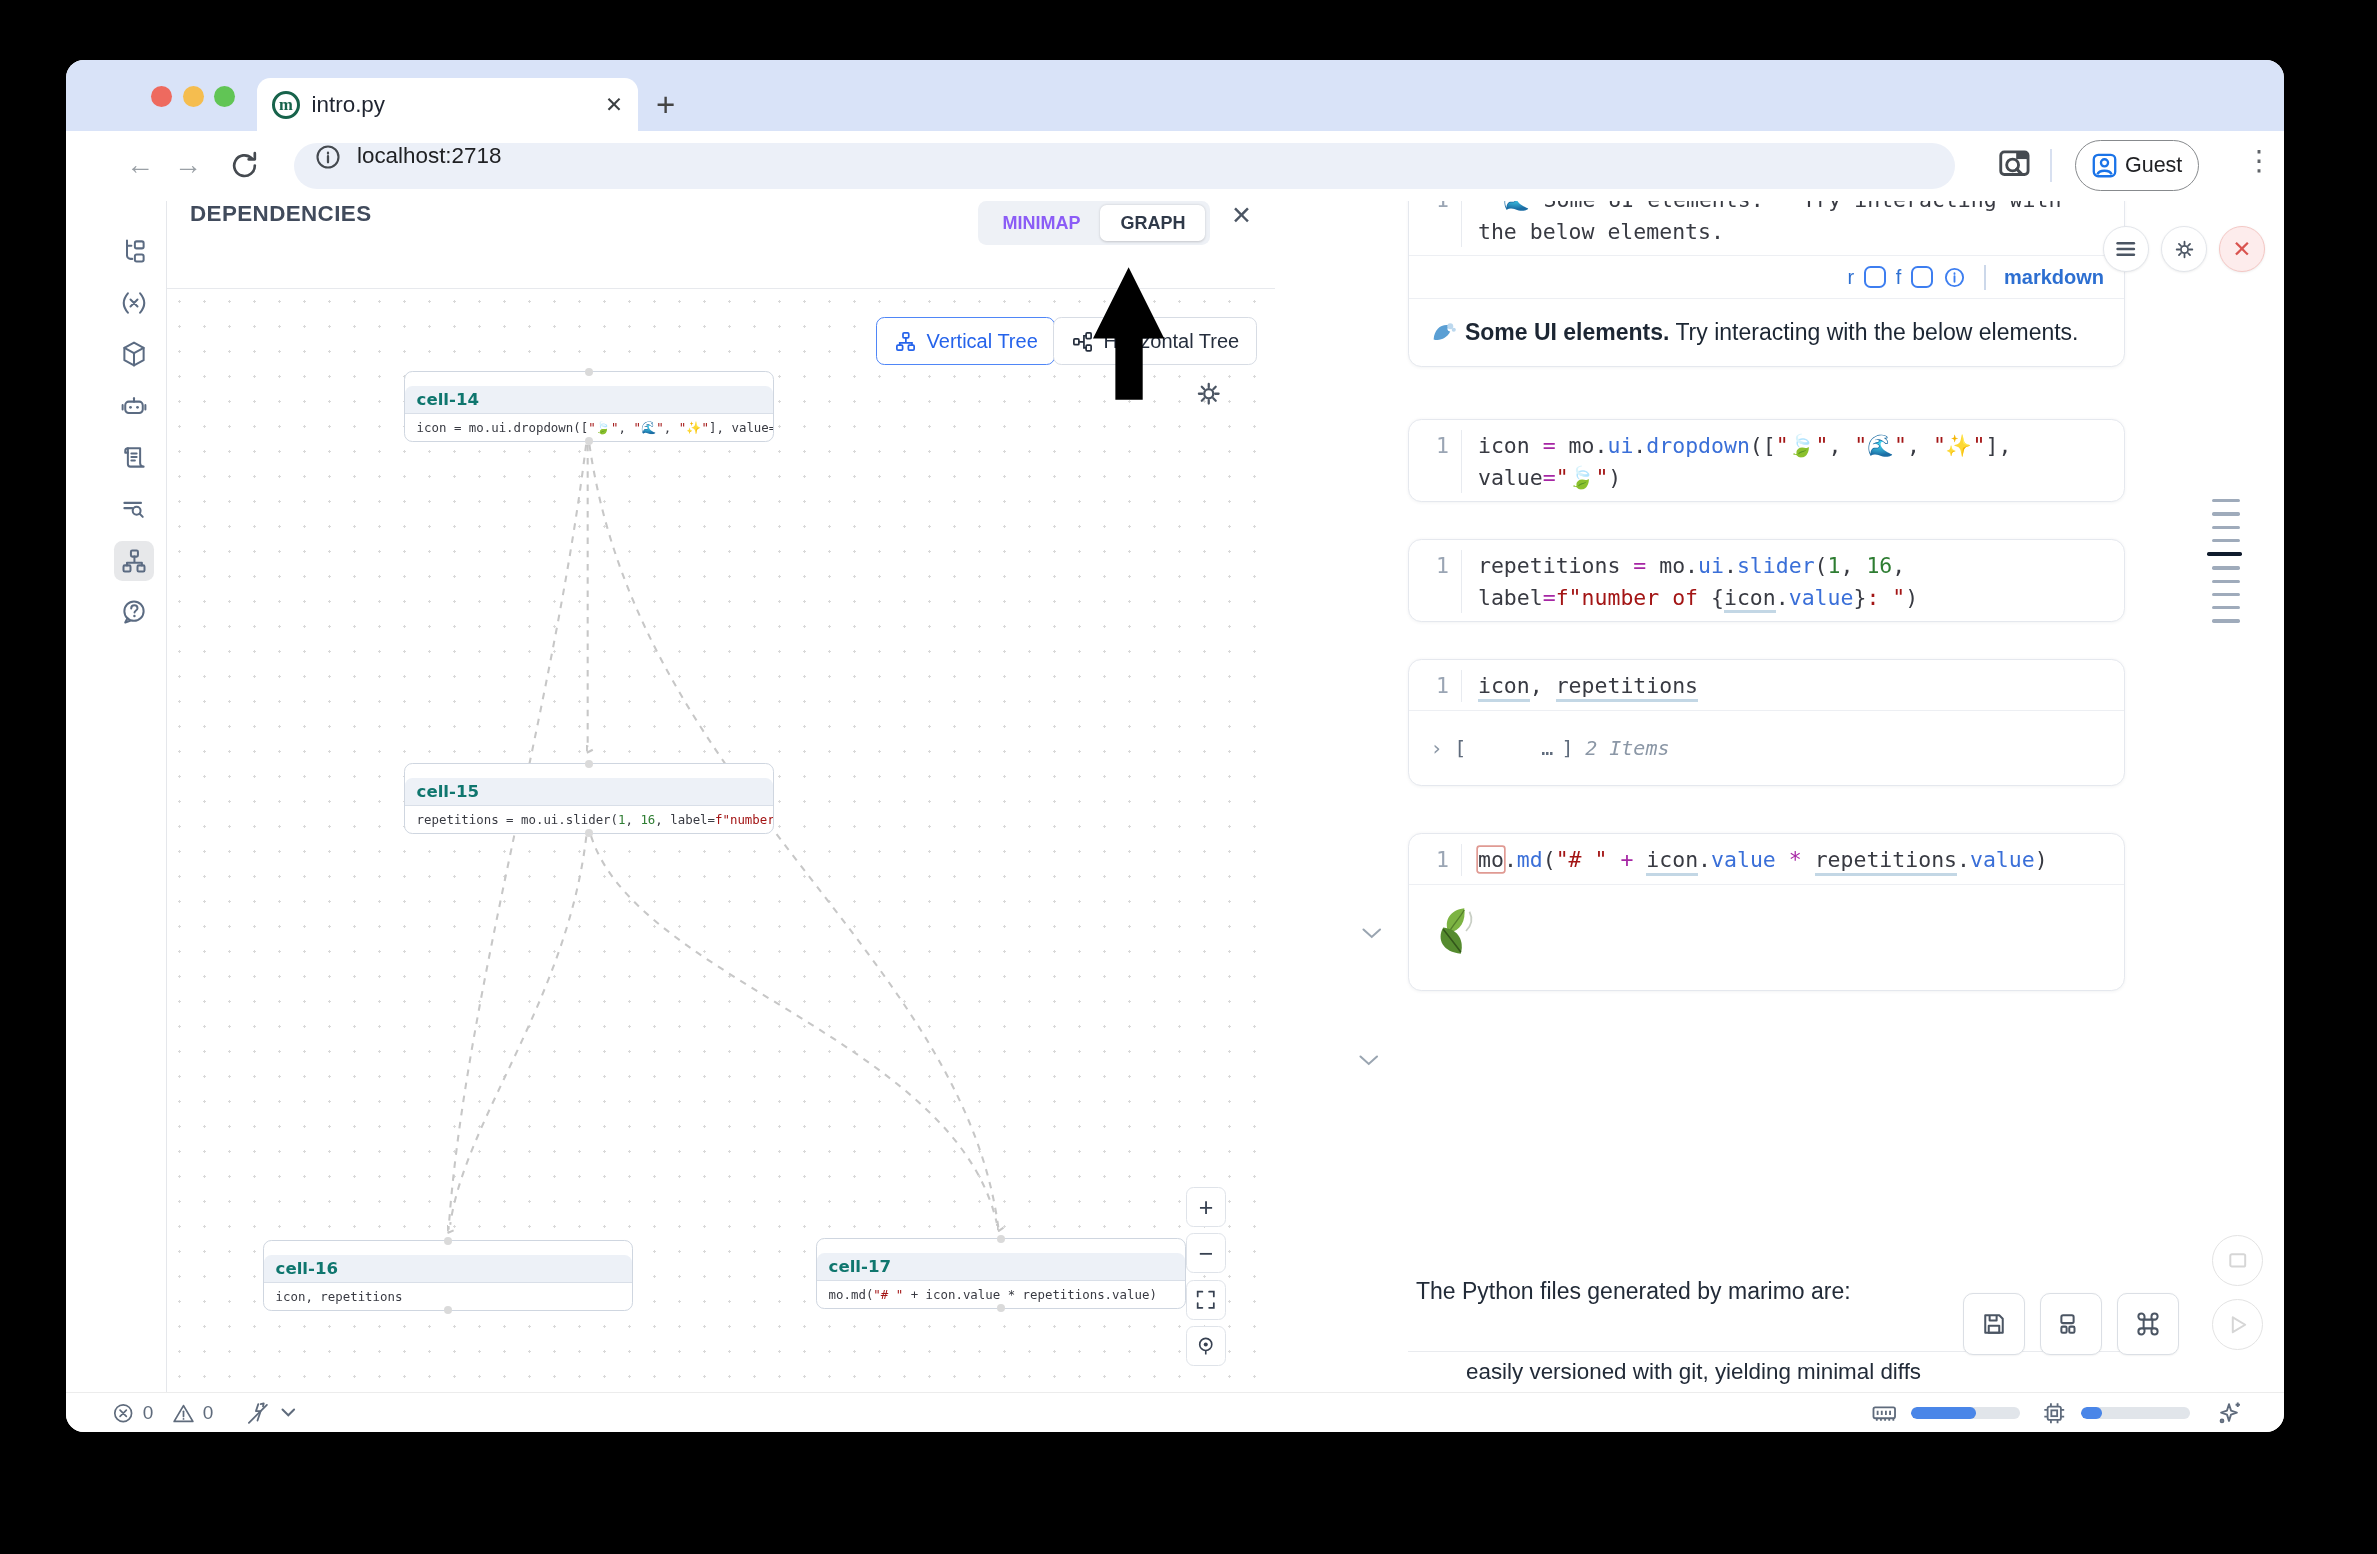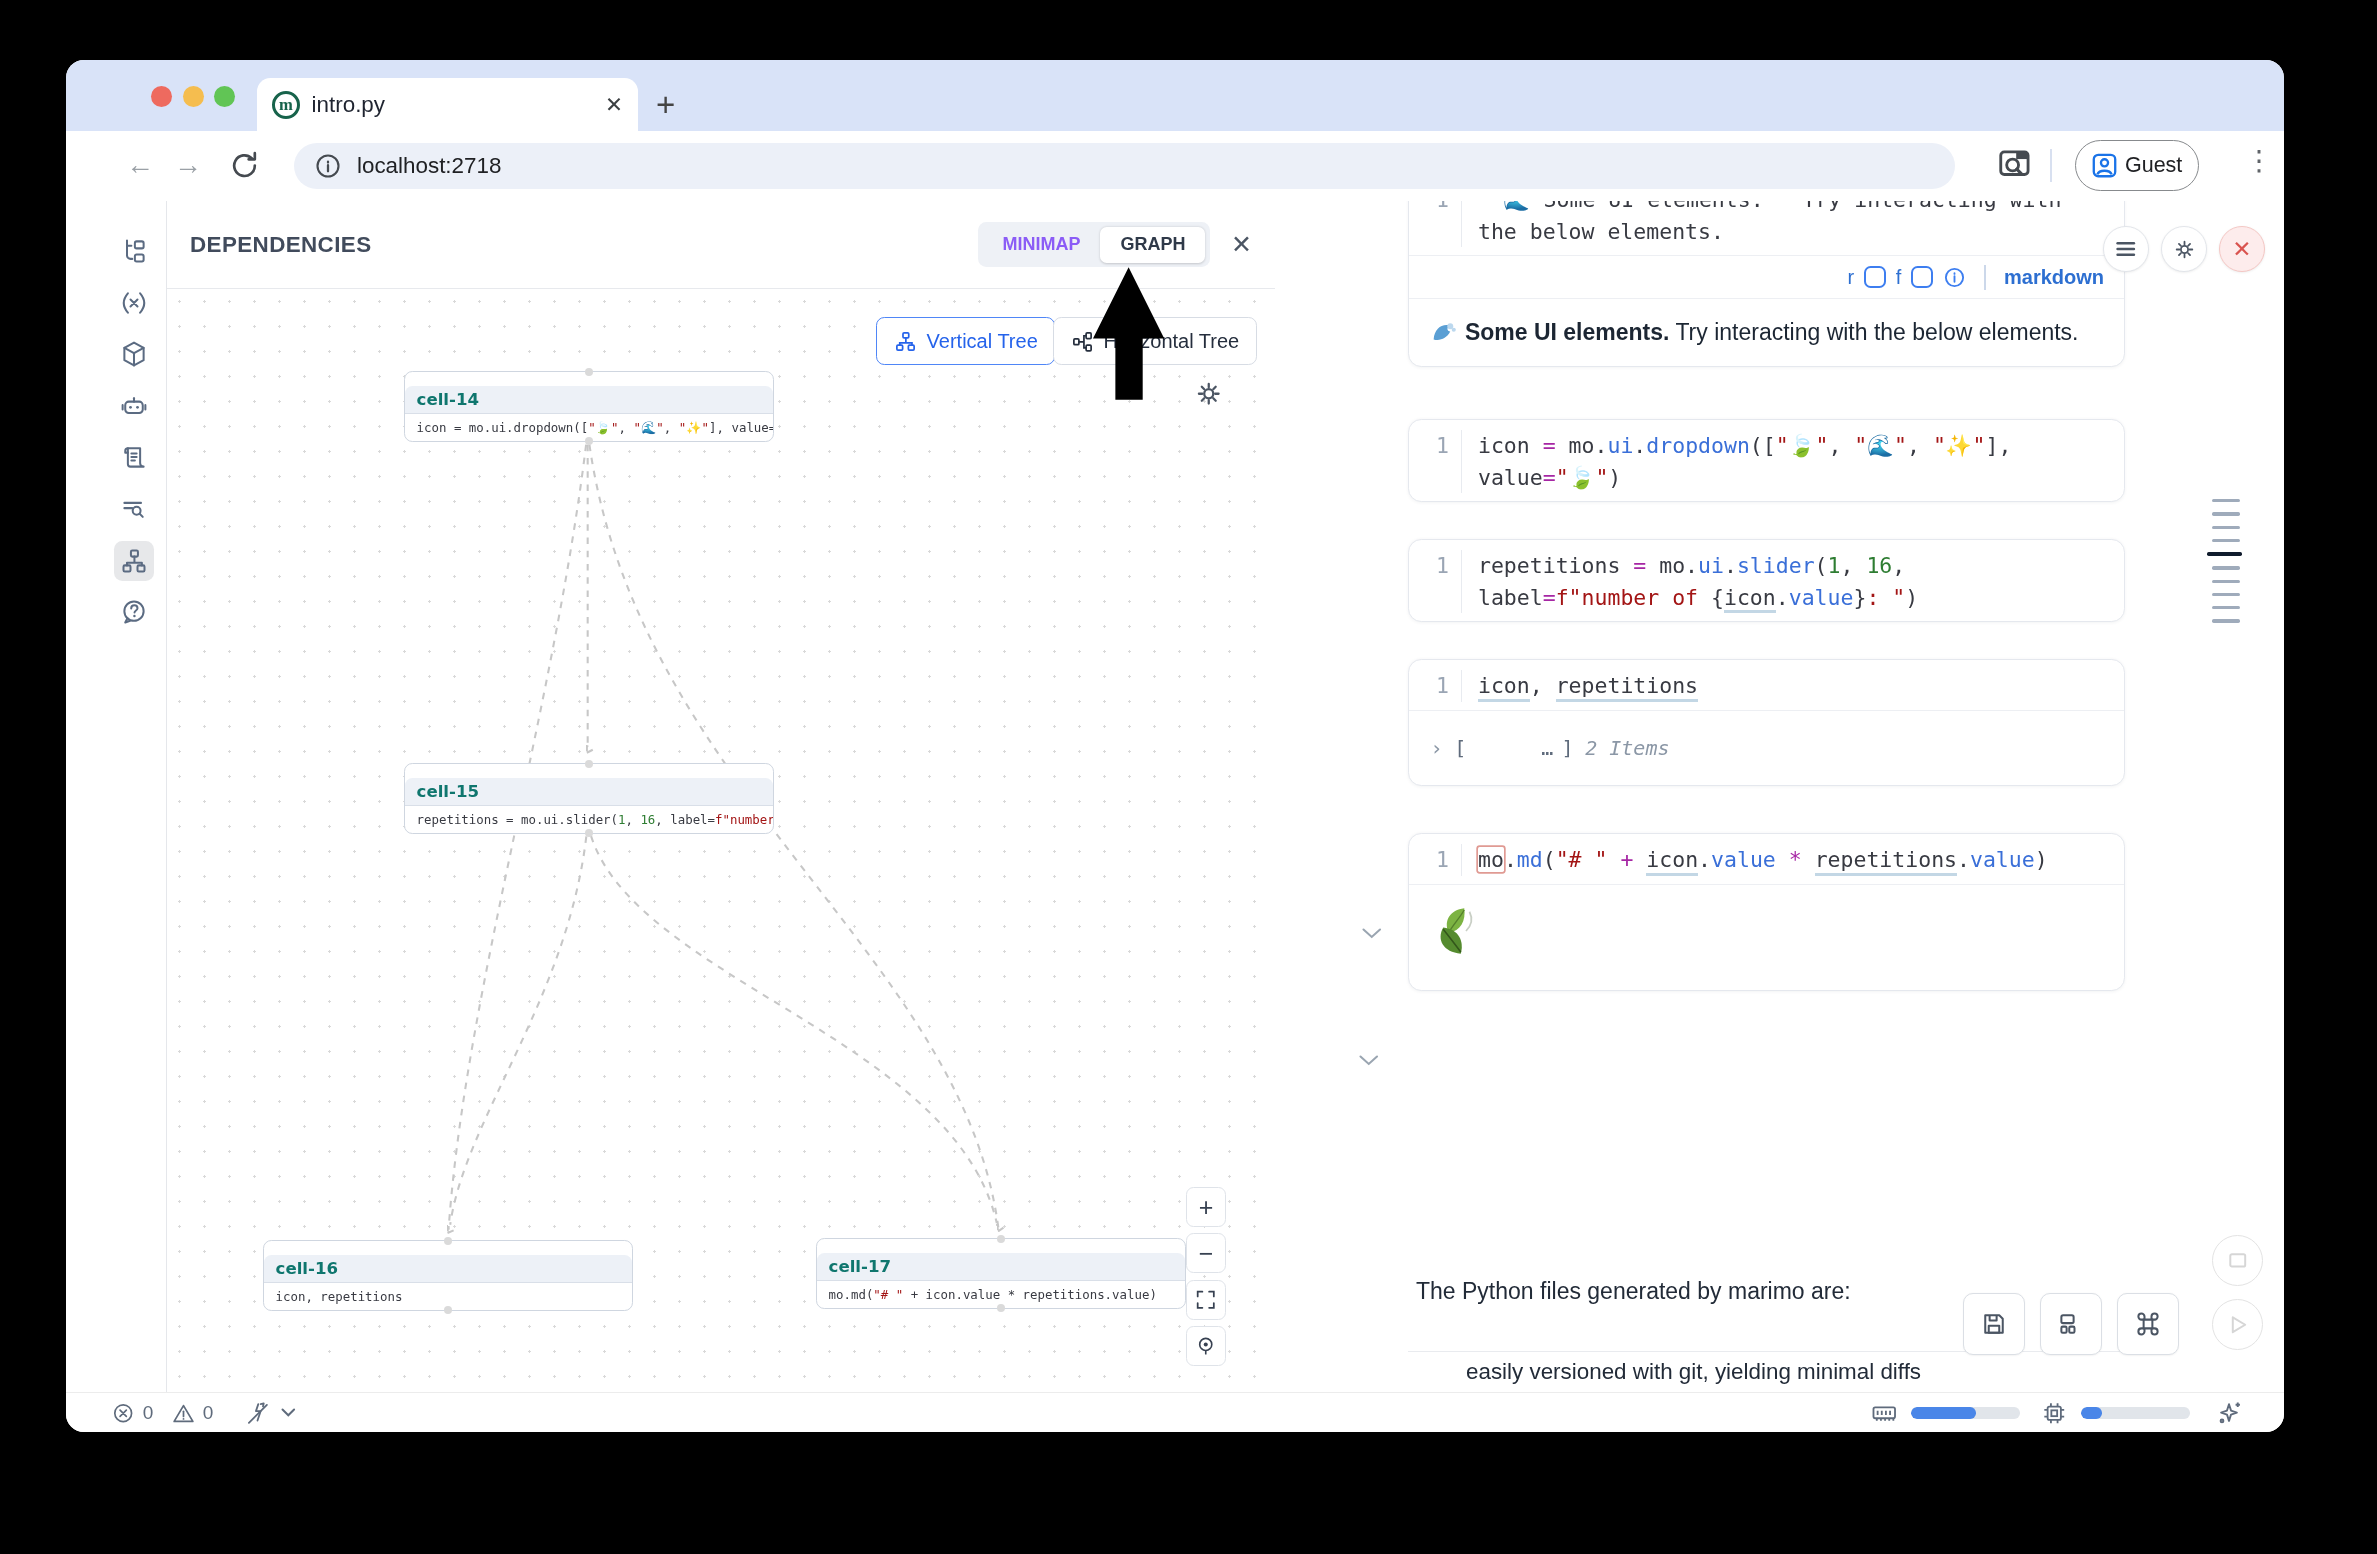--- a/index.html
+++ b/index.html
@@ -12,37 +12,37 @@
   .tab{position:absolute;left:191px;top:18px;width:381px;height:53px;background:#fff;
     border-radius:13.3px 13.3px 0 0;display:flex;align-items:center;padding:0 15px;box-sizing:border-box;}
   .mlogo{width:28px;height:28px;border-radius:50%;border:3.3px solid #17634b;box-sizing:border-box;
     color:#17634b;font:bold 16.6px "Liberation Serif",serif;display:flex;align-items:center;justify-content:center;}
   .tab-title{margin-left:11.6px;font-size:22.4px;color:#1f2430;flex:1;}
   .tab-close{font-size:21.5px;color:#3c4043;cursor:pointer;}
   .newtab{position:absolute;left:590px;top:21.5px;font-size:33px;color:#444;line-height:46px;}
   .toolbar{position:absolute;left:0;top:71px;width:100%;height:70px;background:#fff;border-bottom:0.8px solid #e3e6ec;}
   .nav-ic{position:absolute;top:18px;font-size:28px;color:#9aa0a6;}
   .urlbar{position:absolute;left:228px;top:11.6px;width:1661px;height:46px;border-radius:23px;background:#ecf0f8;
-    display:flex;align-items:center;padding:0 20px;box-sizing:border-box;}
+    display:flex;padding:0 20px;box-sizing:border-box;}
   .url-text{font-size:22.4px;color:#202124;margin-left:15px;}
   .guest{position:absolute;left:2009px;top:9px;width:124px;height:51px;border:1.7px solid #878a8d;border-radius:26.5px;
     display:flex;align-items:center;justify-content:center;gap:8.3px;box-sizing:border-box;}
   .guest span{font-size:21.5px;color:#202124;}
   .kebab{position:absolute;left:2179px;top:13.3px;font-size:28px;color:#5f6368;letter-spacing:0;}
   .tool-sep{position:absolute;left:1984px;top:18px;width:1.7px;height:33px;background:#d8e0f0;}
   
   .app{position:absolute;left:0;top:141px;width:2218px;height:1191px;background:#fff;}
   .iconbar{position:absolute;left:0;top:0;width:101px;height:100%;border-right:0.8px solid #e5e7eb;
     display:flex;flex-direction:column;align-items:flex-end;padding:30px 11.6px 0 0;box-sizing:border-box;gap:11.6px;}
   .sb-item{width:40px;height:40px;border-radius:8.3px;display:flex;align-items:center;justify-content:center;}
   .sb-item.active{background:#e7e8ea;}
   .sb-item svg{stroke:#5b6b82;fill:none;stroke-width:2.3;stroke-linecap:round;stroke-linejoin:round;}
   
   .deps{position:absolute;left:101px;top:0;width:1108px;height:100%;border-right:0.8px solid #e5e7eb;}
-  .deps-header{position:absolute;left:0;top:0;width:100%;height:88px;display:flex;align-items:center;
+  .deps-header{position:absolute;left:0;top:0;width:100%;height:88px;display:flex;align-items:flex-start;
     padding:0 23px;box-sizing:border-box;border-bottom:0.8px solid #e7e9ed;background:#fff;}
   .deps-title{font-size:22.4px;font-weight:bold;color:#414b5c;letter-spacing:0.4px;}
   .seg{margin-left:auto;background:#eef1f6;border-radius:8.3px;padding:4.1px;display:flex;}
   .seg-tab{padding:7.5px 20px;font-size:18px;font-weight:bold;color:#8b5cf6;border-radius:6.6px;}
   .seg-tab.active{background:#fff;color:#2f3949;box-shadow:0 0.8px 2.5px rgba(0,0,0,.18);}
   .deps-close{margin-left:21.5px;font-size:25px;color:#4b5563;}
   .canvas{position:absolute;left:0;top:88px;width:1108px;height:1103px;overflow:hidden;
     background-image:radial-gradient(circle,#d9d9d9 1.4px,transparent 1.4px);background-size:25px 25px;}
   .treebtn{position:absolute;height:48px;background:#fff;border-radius:8.3px;display:flex;align-items:center;
     gap:10px;padding:0 16.6px;box-sizing:border-box;font-size:20px;}

